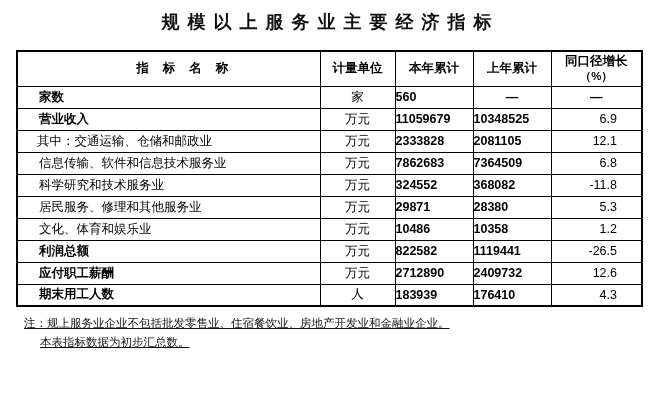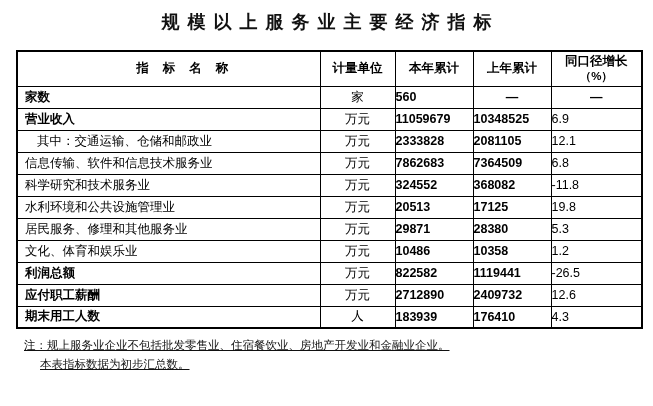--- a/index.html
+++ b/index.html
@@ -8,27 +8,27 @@
   .title { margin-top:10px; text-align:center; font-size:18px; font-weight:bold;
     letter-spacing:8px; text-indent:8px; color:#111; }
   table { border-collapse:collapse; table-layout:fixed; margin:16px 0 0 16px;
     width:625px; border:2px solid #000; }
   th, td { border:1px solid #000; overflow:hidden; white-space:nowrap; }
   thead th { height:35px; font-size:12.5px; font-weight:bold; text-align:center;
     vertical-align:middle; line-height:1.25; }
   th.h-indicator { letter-spacing:14px; text-indent:14px;padding-left:27px; }
   .growth-sub { font-weight:bold; font-size:11.5px; letter-spacing:0; }
   tbody td { height:22px; font-size:12.5px; vertical-align:middle; }
-  td.c-name { padding-left:7px; }
+  td.c-name { padding-left:21px; }
   td.c-name.indent-1 { padding-left:19px; }
   td.c-name.indent-2 { }
   td.c-name.bold { font-weight:bold; }
   td.c-unit { text-align:center; }
   td.c-num { text-align:left; padding-right:6px; font-size:12.5px;font-weight:bold; }
-  td.c-growth { text-align:left; padding-right:24px; font-size:12.5px; }
+  td.c-growth { text-align:right; padding-right:24px; font-size:12.5px; }
   td.dash { text-align:center; padding-right:0; font-weight:bold; }
   .notes { margin:7px 0 0 24px; font-size:11.5px; line-height:1.65; color:#111;text-decoration:underline; }
   .note-line2 { margin-left:16px; }
   col.c1{width:303px} col.c2{width:75px} col.c3{width:78px}
   col.c4{width:78px} col.c5{width:91px}
 </style>
 </head>
 <body>
 
 <div class="title">规模以上服务业主要经济指标</div>
@@ -83,27 +83,20 @@
         <td class="c-growth">6.8</td>
       </tr>
       <tr>
         <td class="c-name indent-2">科学研究和技术服务业</td>
         <td class="c-unit">万元</td>
         <td class="c-num">324552</td>
         <td class="c-num">368082</td>
         <td class="c-growth">-11.8</td>
       </tr>
       <tr>
-        <td class="c-name indent-2">水利环境和公共设施管理业</td>
-        <td class="c-unit">万元</td>
-        <td class="c-num">20513</td>
-        <td class="c-num">17125</td>
-        <td class="c-growth">19.8</td>
-      </tr>
-      <tr>
         <td class="c-name indent-2">居民服务、修理和其他服务业</td>
         <td class="c-unit">万元</td>
         <td class="c-num">29871</td>
         <td class="c-num">28380</td>
         <td class="c-growth">5.3</td>
       </tr>
       <tr>
         <td class="c-name indent-2">文化、体育和娱乐业</td>
         <td class="c-unit">万元</td>
         <td class="c-num">10486</td>

